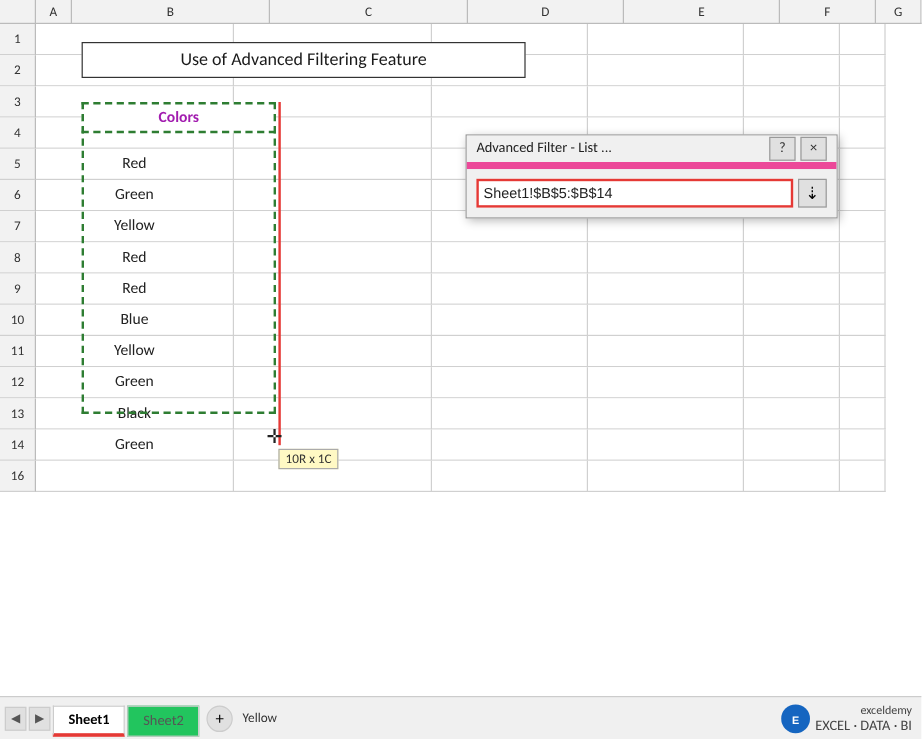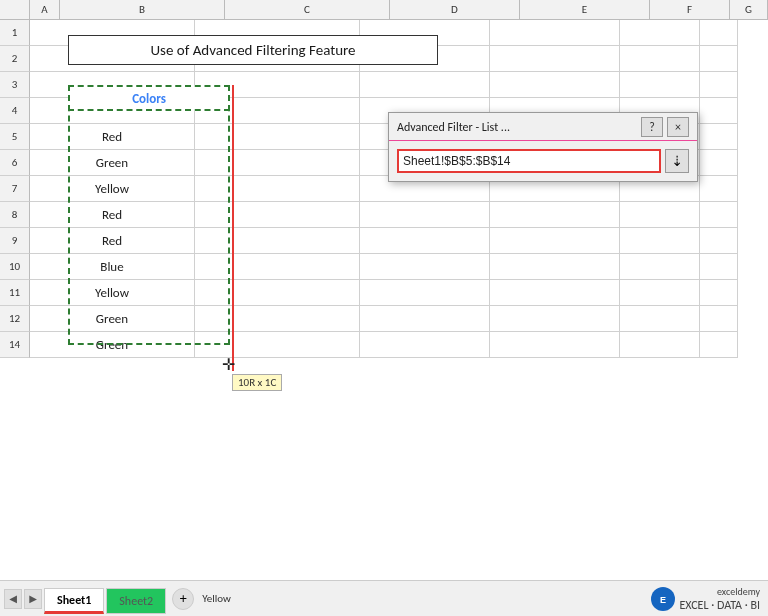--- a/index.html
+++ b/index.html
@@ -132,21 +132,21 @@
       left: 68px;
       width: 162px;
       height: 26px;
       border: 2px dashed #2e7d32;
       background: #fff;
       display: flex;
       align-items: center;
       justify-content: center;
       font-size: 13px;
       font-weight: bold;
-      color: #3b82f6;
+      color: #a21caf;
       z-index: 5;
     }
 
     
     .data-range-outline {
       position: absolute;
       top: 85px;
       left: 68px;
       width: 162px;
       height: 260px; 
@@ -203,21 +203,21 @@
       box-shadow: 2px 2px 8px rgba(0,0,0,0.3);
       z-index: 30;
     }
 
     .dialog-titlebar {
       display: flex;
       align-items: center;
       justify-content: space-between;
       padding: 4px 8px;
       background: #f0f0f0;
-      border-bottom: 1px solid #ec4899;
+      border-bottom: 6px solid #ec4899;
       height: 28px;
     }
 
     .dialog-title {
       font-size: 12px;
       color: #222;
       font-weight: normal;
     }
 
     .dialog-controls {
@@ -513,32 +513,50 @@
     <div class="grid-row">
       <div class="row-num">12</div>
       <div class="cell cell-b">Green</div>
       <div class="cell cell-c"></div>
       <div class="cell cell-d"></div>
       <div class="cell cell-e"></div>
       <div class="cell cell-f"></div>
       <div class="cell cell-g"></div>
     </div>
 
+    <div class="grid-row">
+      <div class="row-num">13</div>
+      <div class="cell cell-b">Black</div>
+      <div class="cell cell-c"></div>
+      <div class="cell cell-d"></div>
+      <div class="cell cell-e"></div>
+      <div class="cell cell-f"></div>
+      <div class="cell cell-g"></div>
+    </div>
 
     <div class="grid-row">
       <div class="row-num">14</div>
       <div class="cell cell-b">Green</div>
       <div class="cell cell-c"></div>
       <div class="cell cell-d"></div>
       <div class="cell cell-e"></div>
       <div class="cell cell-f"></div>
       <div class="cell cell-g"></div>
     </div>
 
 
+    <div class="grid-row">
+      <div class="row-num">16</div>
+      <div class="cell cell-b"></div>
+      <div class="cell cell-c"></div>
+      <div class="cell cell-d"></div>
+      <div class="cell cell-e"></div>
+      <div class="cell cell-f"></div>
+      <div class="cell cell-g"></div>
+    </div>
   </div>
 
   <div class="title-box">
     <span>Use of Advanced Filtering Feature</span>
   </div>
 
   <div class="colors-header">
     <span>Colors</span>
   </div>
 

